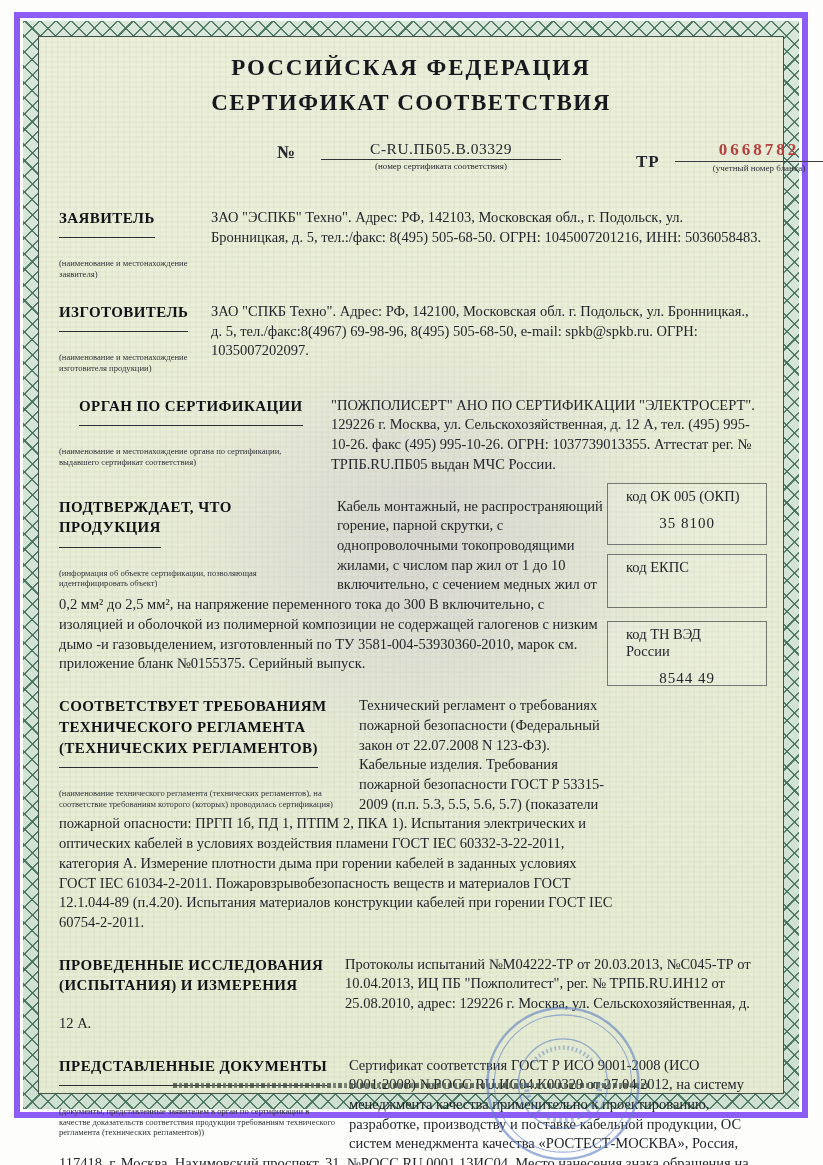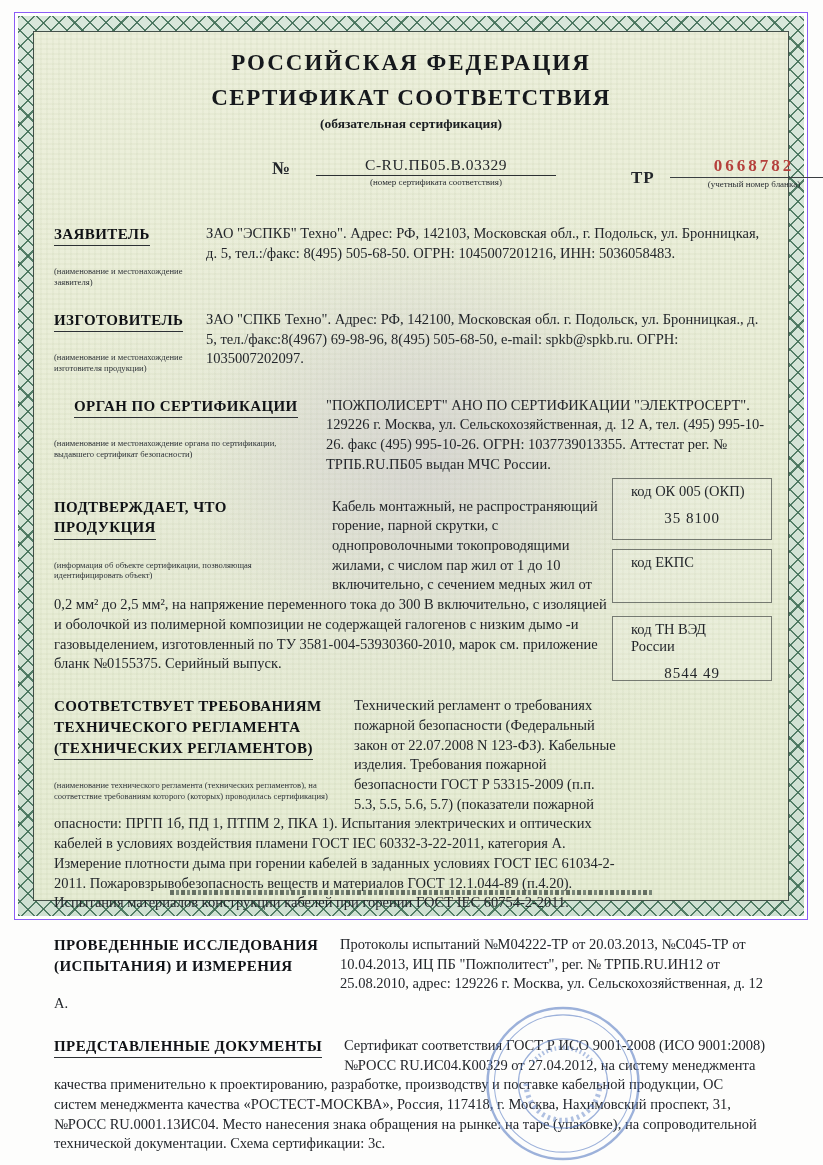--- a/index.html
+++ b/index.html
@@ -1,20 +1,20 @@
 <!DOCTYPE html>
 <html lang="ru"><head>
 <meta charset="utf-8">
 <style>
   html,body{margin:0;padding:0;background:#f6f6f4;}
   .page{position:relative;width:823px;height:1165px;background:#fdfdfc;overflow:hidden;
         font-family:"Liberation Serif","DejaVu Serif",serif;color:#23262b;}
   
-  .frame{position:absolute;left:14px;top:12px;right:15px;height:908px;
-         border:1px solid #8b5cf6;background:#fff;padding:3px;box-sizing:border-box;}
+  .frame{position:absolute;left:14px;top:12px;right:15px;height:1106px;
+         border:6px solid #8b5cf6;background:#fff;padding:3px;box-sizing:border-box;}
   .band{height:100%;box-sizing:border-box;padding:15px;
         background:
           repeating-linear-gradient(45deg, rgba(61,108,84,.85) 0 1.5px, rgba(0,0,0,0) 1.5px 11px),
           repeating-linear-gradient(135deg, rgba(61,108,84,.85) 0 1.5px, rgba(0,0,0,0) 1.5px 11px),
           linear-gradient(#d9e7db,#cfe0d2);}
   .paper{position:relative;height:100%;box-sizing:border-box;border:1px solid #44504a;
          background:
            radial-gradient(ellipse 340px 300px at 52% 48%, rgba(186,178,196,.30), rgba(0,0,0,0) 70%),
            radial-gradient(ellipse 500px 420px at 50% 52%, rgba(210,205,215,.22), rgba(0,0,0,0) 75%),
            repeating-linear-gradient(0deg, rgba(160,170,120,.07) 0 2px, rgba(0,0,0,0) 2px 5px),
@@ -32,21 +32,21 @@
   .numfield .cap{display:block;font-size:9px;color:#2a2e33;padding-top:1px;}
   .f-cert{left:262px;width:240px;}
   .f-tr{position:absolute;left:577px;top:12px;font-weight:bold;font-size:17px;letter-spacing:1px;}
   .f-blank{left:616px;width:168px;}
   .f-blank .val{color:#b5403c;font-weight:bold;font-size:17px;letter-spacing:3px;border-bottom-color:#3a3e42;}
   
   .sec{margin-top:22px;font-size:14.5px;line-height:1.36;}
   .sec:after{content:"";display:block;clear:both;}
   .lab{float:left;padding-right:10px;box-sizing:border-box;}
   .lab b{font-size:15px;letter-spacing:.4px;color:#101216;}
-  .lab .ul{border-bottom:1.2px solid #2c3034;display:inline-block;padding-bottom:1px;}
+  .lab .ul{border-bottom:1.2px solid #2c3034;display:inline-block;padding-bottom:9px;}
   .lab small{display:block;font-size:8.6px;line-height:1.25;color:#2e3338;margin-top:20px;}
   .body-text{text-align:left;}
   .w150{width:152px;} .w268{width:272px;} .w276{width:278px;} .w302{width:300px;} .w286{width:286px;} .w288{width:290px;}
   .mr-codes{margin-right:158px;}
   .sp{letter-spacing:1.6px;margin-left:20px;}
   
   .codes{position:absolute;top:446px;right:16px;width:160px;}
   .codebox{border:1px solid rgba(55,60,58,.65);background:rgba(255,255,255,.10);
            padding:4px 18px;font-size:14.5px;margin-bottom:7px;min-height:30px;}
   .codebox .cv{display:block;text-align:center;font-size:15px;margin-top:10px;letter-spacing:1px;}
@@ -63,21 +63,20 @@
 </head>
 <body>
 
 <div class="page">
   <div class="frame">
     <div class="band">
       <div class="paper">
 
         <div class="h-country">РОССИЙСКАЯ ФЕДЕРАЦИЯ</div>
         <div class="h-title">СЕРТИФИКАТ СООТВЕТСТВИЯ</div>
-        <div class="h-sub">(обязательная сертификация)</div>
 
         <div class="numrow">
           <span class="no-sign">№</span>
           <div class="numfield f-cert">
             <span class="val">C-RU.ПБ05.В.03329</span>
             <span class="cap">(номер сертификата соответствия)</span>
           </div>
           <span class="f-tr">ТР</span>
           <div class="numfield f-blank">
             <span class="val">0668782</span>
@@ -97,21 +96,21 @@
           <div class="lab w150">
             <b class="ul">ИЗГОТОВИТЕЛЬ</b>
             <small>(наименование и место­нахождение изготовителя продукции)</small>
           </div>
           <div class="body-text">ЗАО "СПКБ Техно". Адрес: РФ, 142100, Московская обл. г. Подольск, ул. Бронницкая., д. 5, тел./факс:8(4967) 69-98-96, 8(495) 505-68-50, e-mail: spkb@spkb.ru. ОГРН: 1035007202097.</div>
         </div>
 
         <div class="sec">
           <div class="lab w268">
             <b class="ul sp">ОРГАН ПО СЕРТИФИКАЦИИ</b>
-            <small>(наименование и местонахождение органа по сертификации, выдавшего сертификат безопасности)</small>
+            <small>(наименование и местонахождение органа по сертификации, выдавшего сертификат соответствия)</small>
           </div>
           <div class="body-text">"ПОЖПОЛИСЕРТ" АНО ПО СЕРТИФИКАЦИИ "ЭЛЕКТРОСЕРТ". 129226 г. Москва, ул. Сельскохозяйственная, д. 12 А, тел. (495) 995-10-26. факс (495) 995-10-26. ОГРН: 1037739013355. Аттестат рег. № ТРПБ.RU.ПБ05 выдан МЧС России.</div>
         </div>
 
         <div class="sec mr-codes">
           <div class="lab w276">
             <b>ПОДТВЕРЖДАЕТ, ЧТО</b><br>
             <b class="ul">ПРОДУКЦИЯ</b>
             <small>(информация об объекте сертификации, позволяющая идентифицировать объект)</small>
           </div>
@@ -132,20 +131,21 @@
           <div class="lab w286">
             <b>ПРОВЕДЕННЫЕ ИССЛЕДОВАНИЯ</b><br>
             <b>(ИСПЫТАНИЯ) И ИЗМЕРЕНИЯ</b>
           </div>
           <div class="body-text">Протоколы испытаний №М04222-ТР от 20.03.2013, №С045-ТР от 10.04.2013, ИЦ ПБ "Пожполитест", рег. № ТРПБ.RU.ИН12 от 25.08.2010, адрес: 129226 г. Москва, ул. Сельскохозяйственная, д. 12 А.</div>
         </div>
 
         <div class="sec">
           <div class="lab w288">
             <b class="ul">ПРЕДСТАВЛЕННЫЕ ДОКУМЕНТЫ</b>
+            <small>(документы, представленные заявителем в орган по сертификации в качестве доказательств соответствия продукции требованиям технического регламента (технических регламентов))</small>
           </div>
           <div class="body-text">Сертификат соответствия ГОСТ Р ИСО 9001-2008 (ИСО 9001:2008) №РОСС RU.ИС04.К00329 от 27.04.2012, на систему менеджмента качества применительно к проектированию, разработке, производству и поставке кабельной продукции, ОС систем менеджмента качества «РОСТЕСТ-МОСКВА», Россия, 117418, г. Москва, Нахимовский проспект, 31, №РОСС RU.0001.13ИС04. Место нанесения знака обращения на рынке: на таре (упаковке), на сопроводительной технической документации. Схема сертификации: 3с.</div>
         </div>
 
         <div class="validity">
           <span>СРОК ДЕЙСТВИЯ СЕРТИФИКАТА СООТВЕТСТВИЯ</span>
           <span class="vsep">с</span>
           <span class="vdate">10.04.2013</span>
           <span class="vsep">по</span>
           <span class="vdate">09.04.2018</span>

